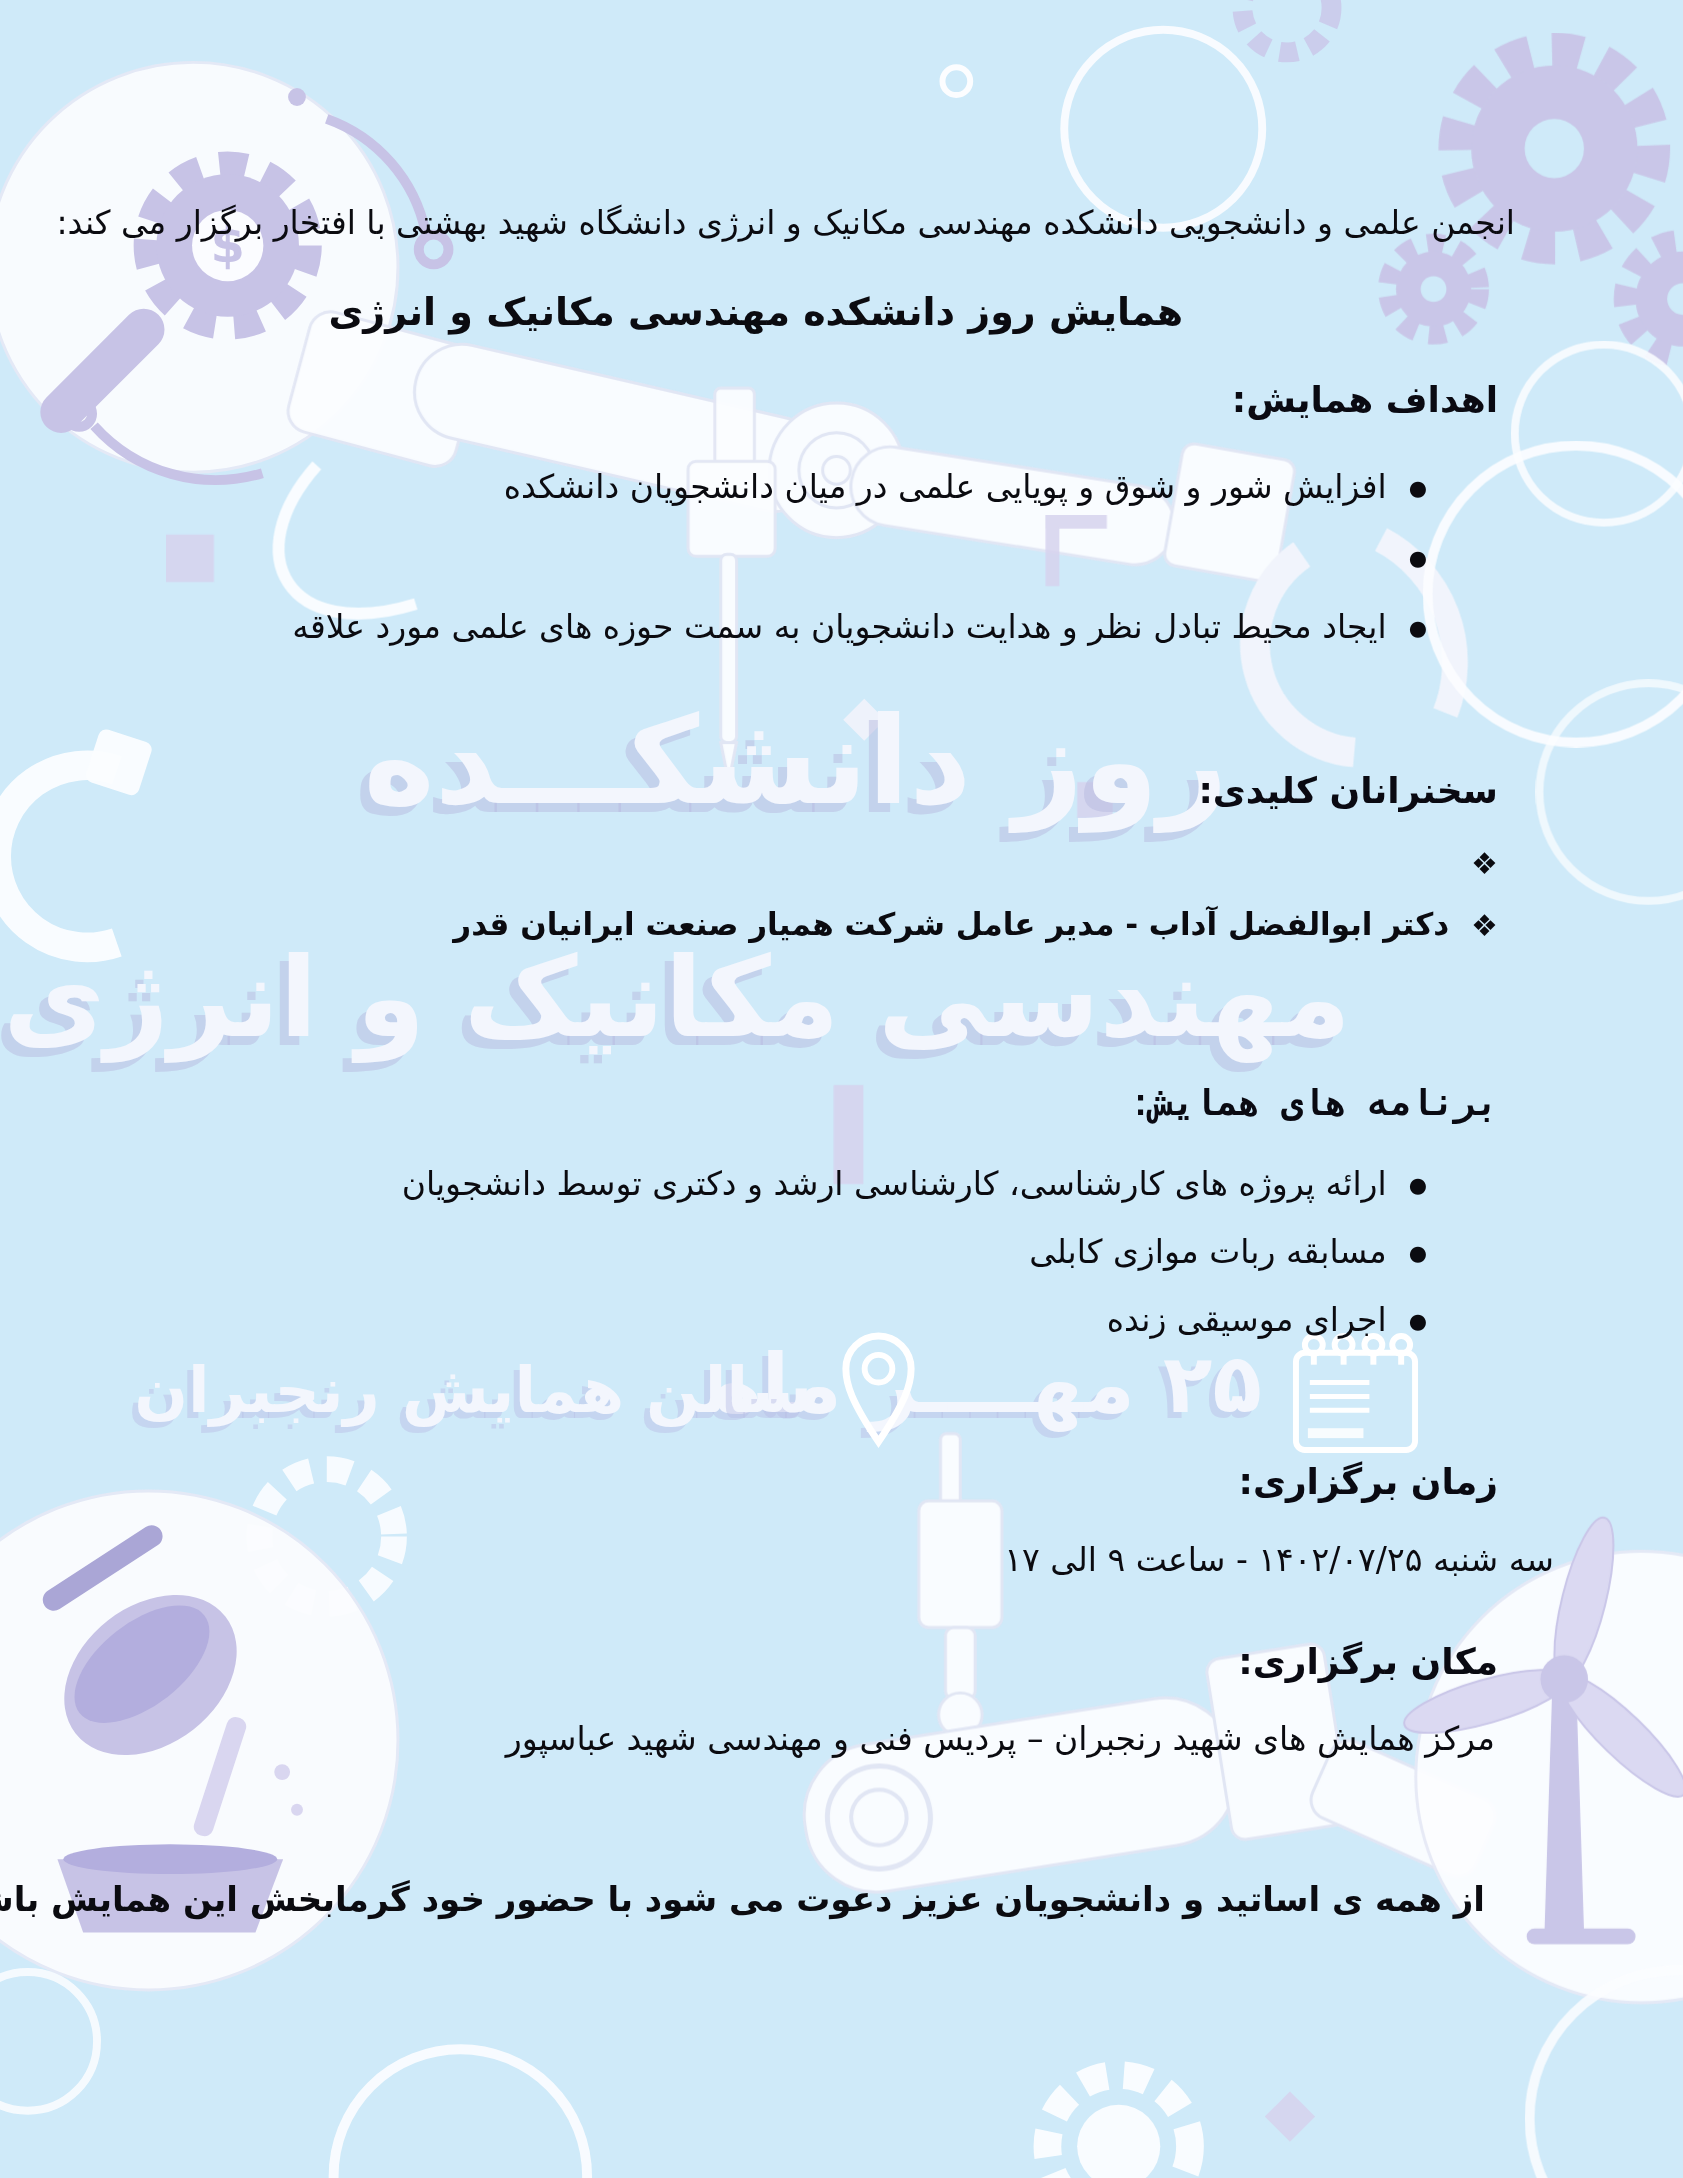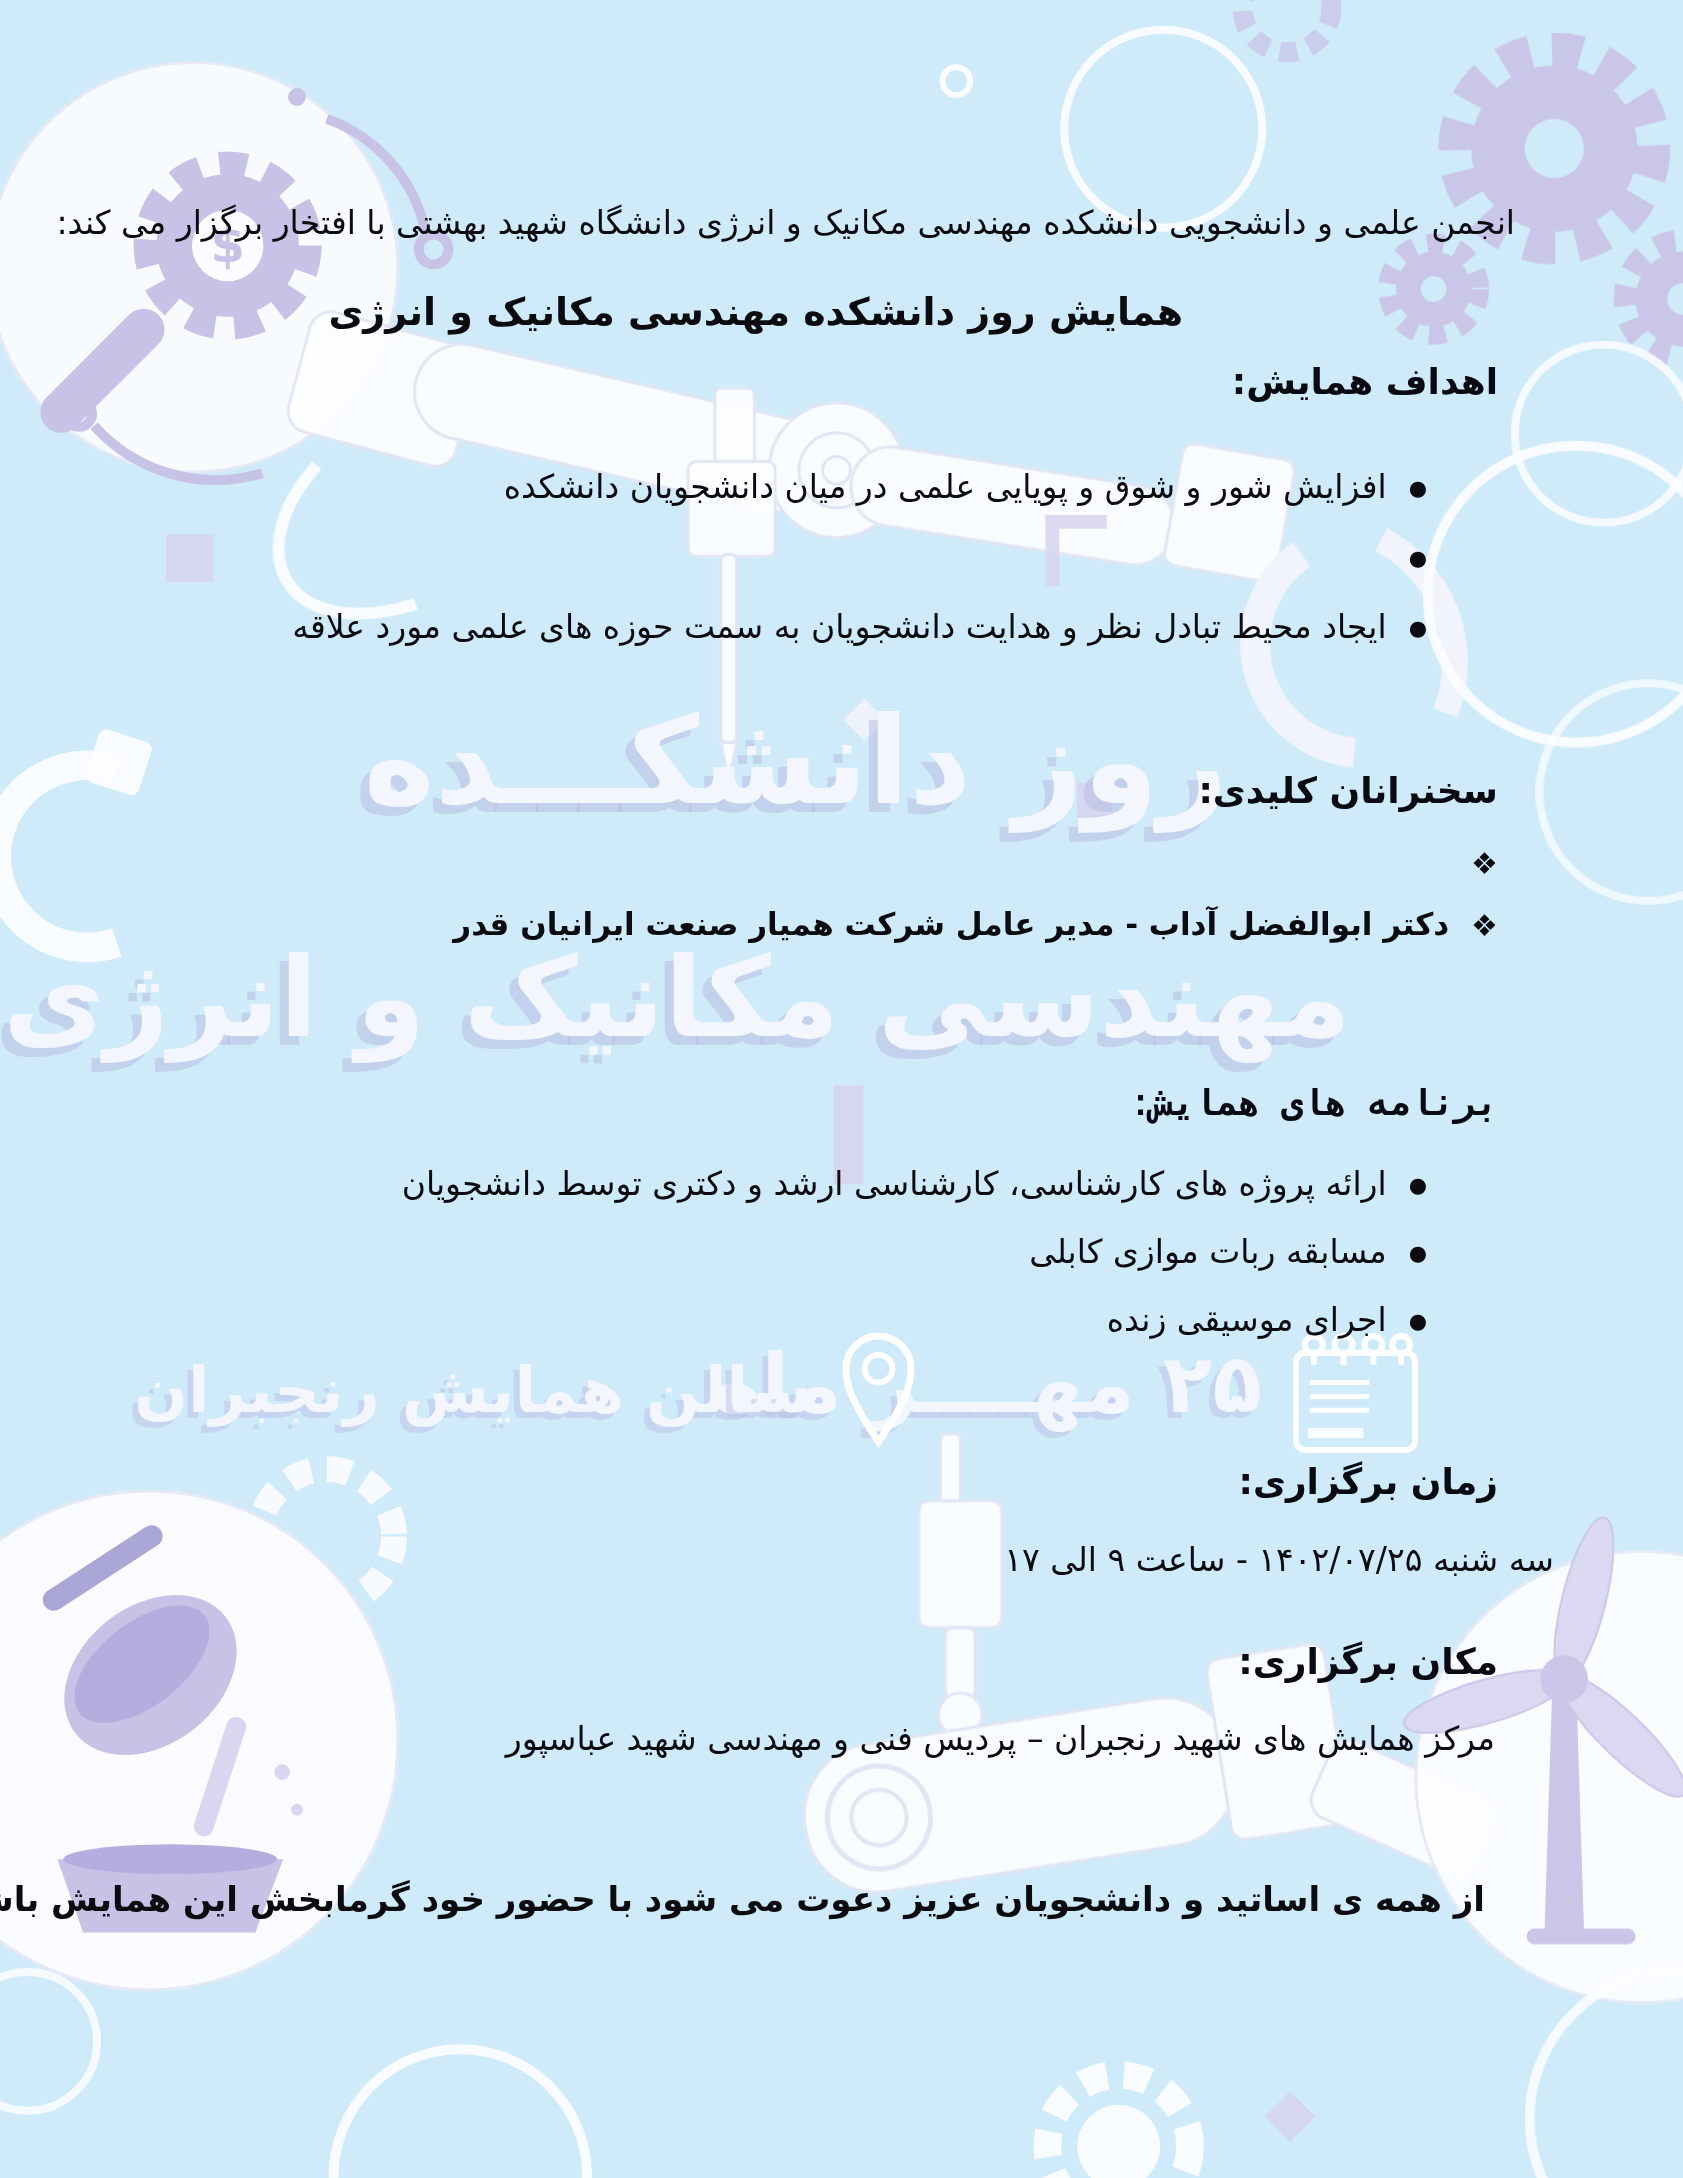--- a/index.html
+++ b/index.html
@@ -6,21 +6,21 @@
   .poster{
     position:relative;width:1683px;height:2178px;overflow:hidden;
     background:#cfeaf9;direction:rtl;
     font-family:"DejaVu Sans", sans-serif;color:#0b0b10;
   }
   .deco{position:absolute;inset:0;z-index:0;pointer-events:none;}
   .layer{position:absolute;z-index:2;white-space:nowrap;}
   .intro-line{top:203px;right:168px;font-size:33px;}
   .main-title{top:290px;right:500px;font-size:38px;font-weight:bold;}
   .sec-head{font-size:36px;font-weight:bold;color:#0a0a12;}
-  .h-goals{top:361px;right:185px;text-align:right;}
+  .h-goals{top:379px;right:185px;text-align:right;}
   .h-speakers{top:770px;right:185px;}
   .h-programs{top:1082px;right:185px;font-family:Liberation Mono, monospace;}
   .h-time{top:1461px;right:185px;}
   .h-place{top:1641px;right:185px;}
   .list{position:absolute;z-index:2;right:185px;}
   .goals-list{top:467px;}
   .programs-list{top:1164px;}
   .speakers-list{top:844px;}
   .li{display:flex;align-items:flex-start;gap:22px;white-space:nowrap;font-size:33px;margin-bottom:27px;}
   .goals-list .li{margin-bottom:28px;}

